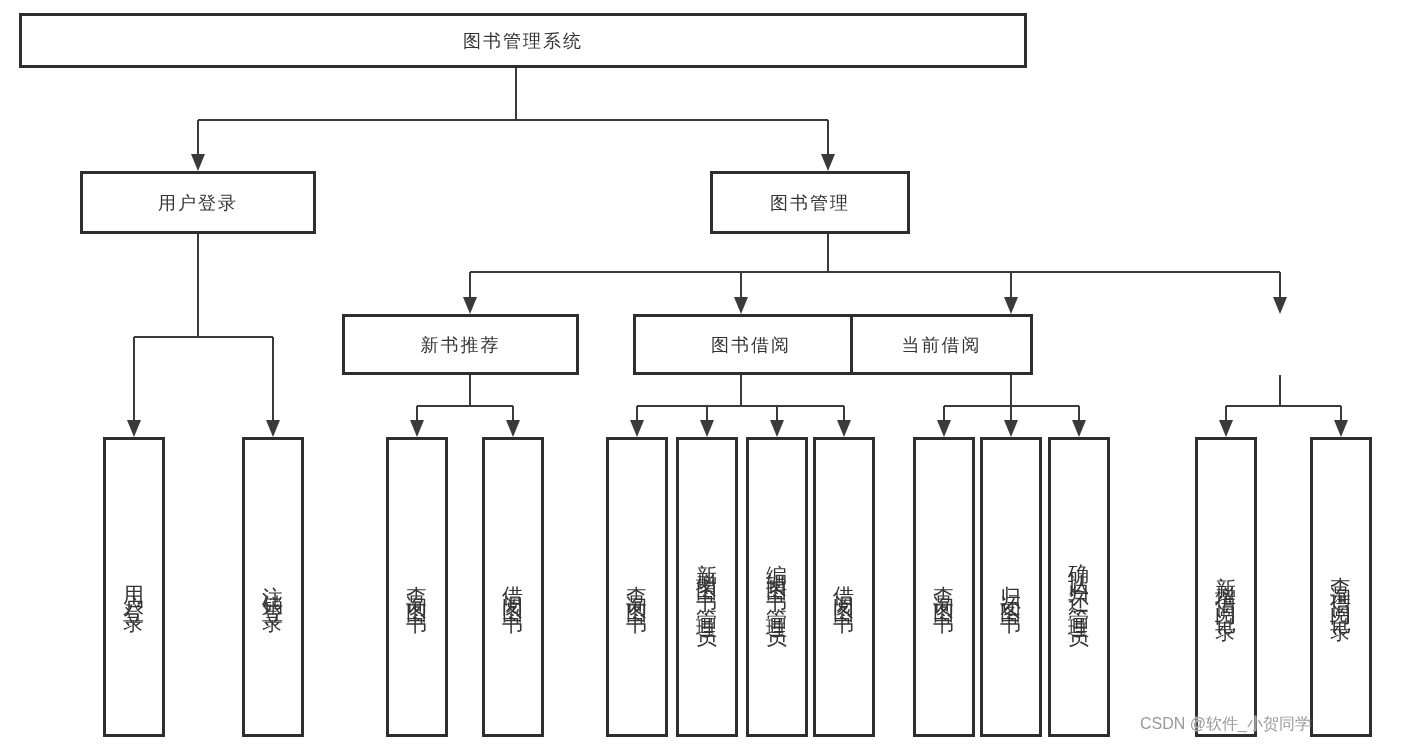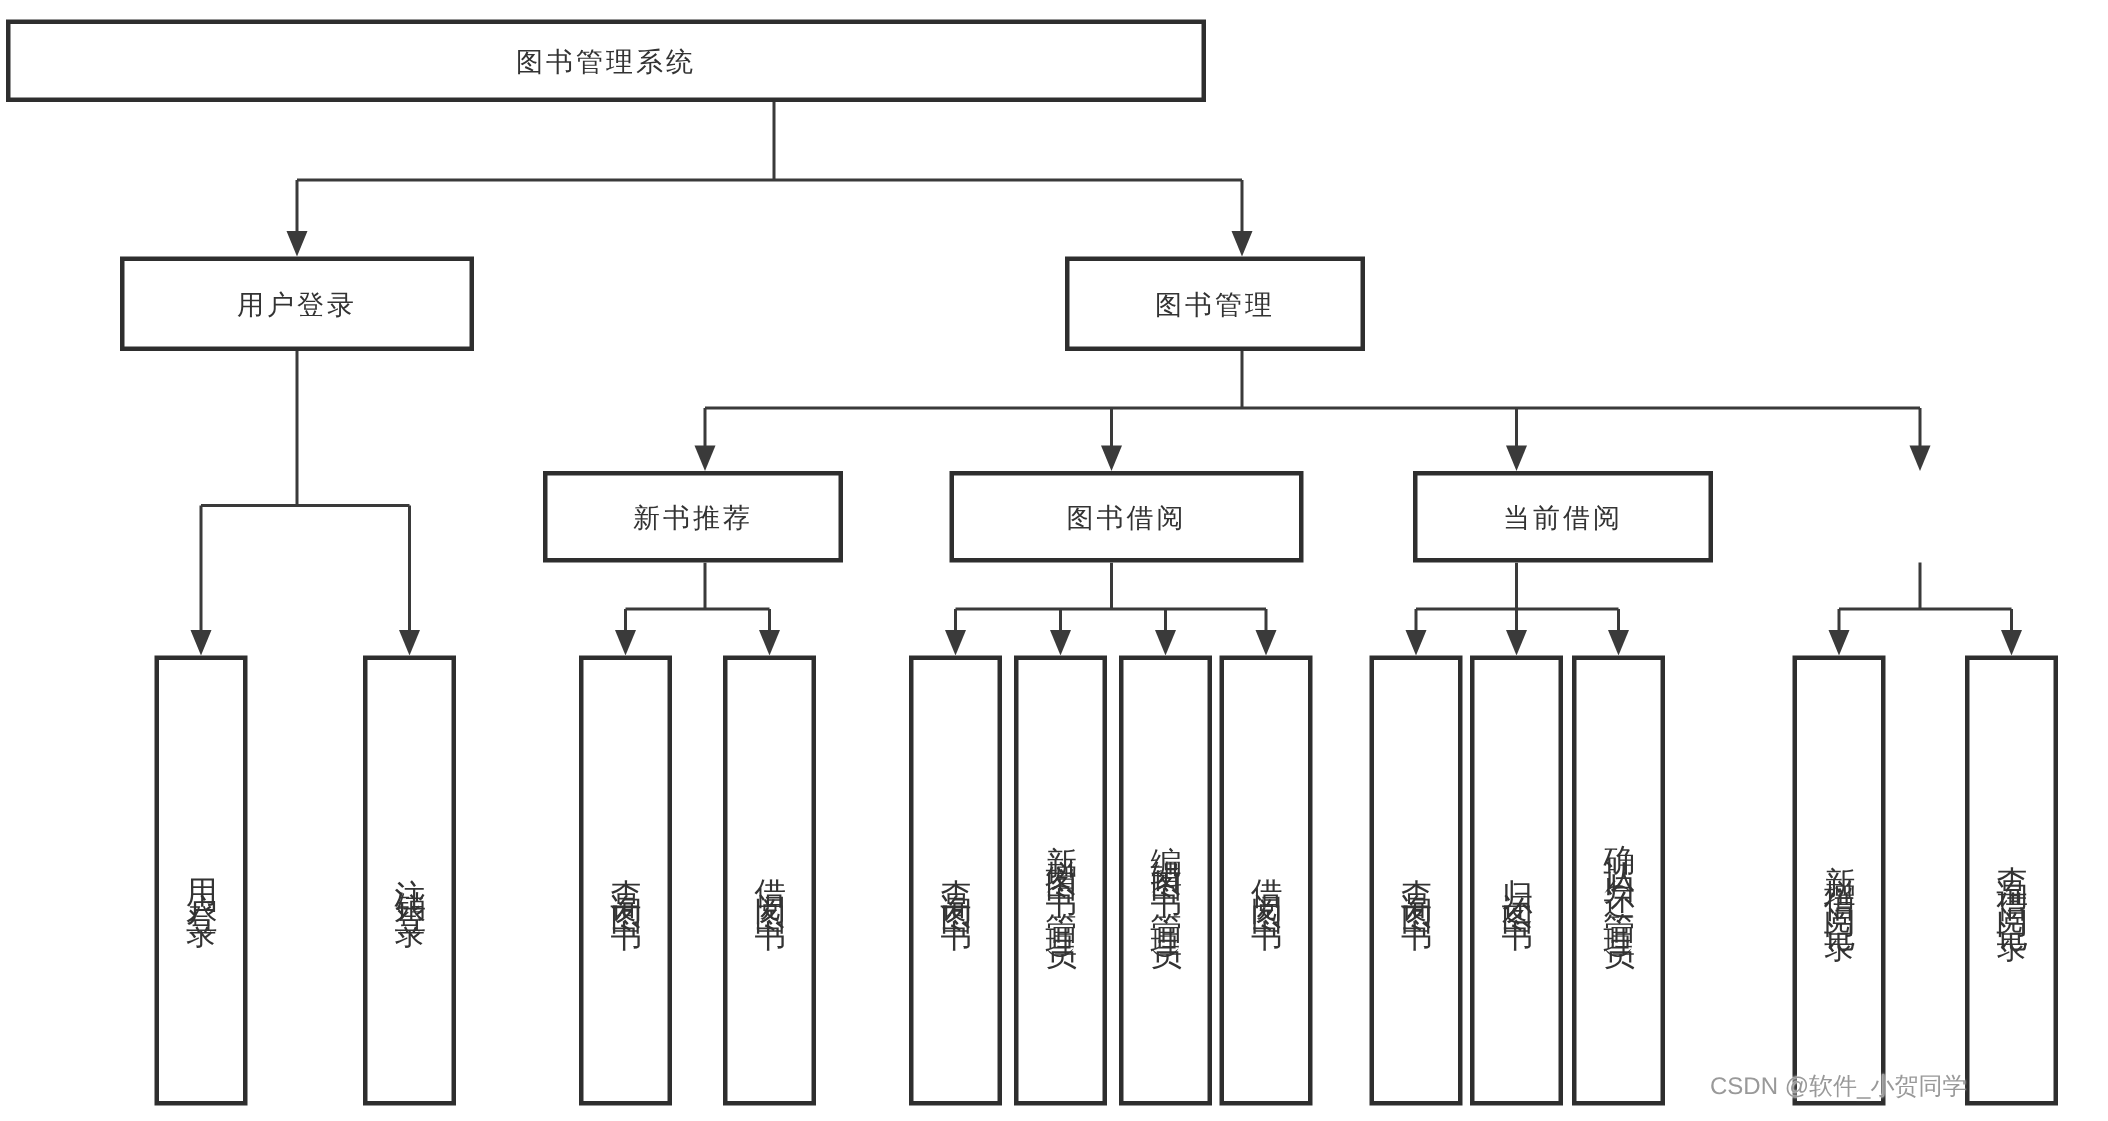--- a/index.html
+++ b/index.html
@@ -81,38 +81,38 @@
       <polygon points="770,420 784,420 777,437"></polygon>
       <polygon points="837,420 851,420 844,437"></polygon>
       <polygon points="937,420 951,420 944,437"></polygon>
       <polygon points="1004,420 1018,420 1011,437"></polygon>
       <polygon points="1072,420 1086,420 1079,437"></polygon>
       <polygon points="1219,420 1233,420 1226,437"></polygon>
       <polygon points="1334,420 1348,420 1341,437"></polygon>
     </g>
   </svg>
 
-  <div class="node" style="left:4px; top:13px; width:800px; height:55px">
+  <div class="node" style="left:19px; top:13px; width:1008px; height:55px">
     <span class="h-label">图书管理系统</span>
   </div>
 
   <div class="node" style="left:80px; top:171px; width:236px; height:63px">
     <span class="h-label">用户登录</span>
   </div>
   <div class="node" style="left:710px; top:171px; width:200px; height:63px">
     <span class="h-label">图书管理</span>
   </div>
 
-  <div class="node" style="left:362px; top:314px; width:200px; height:61px">
+  <div class="node" style="left:342px; top:314px; width:237px; height:61px">
     <span class="h-label">新书推荐</span>
   </div>
   <div class="node" style="left:633px; top:314px; width:236px; height:61px">
     <span class="h-label">图书借阅</span>
   </div>
-  <div class="node" style="left:942px; top:314px; width:200px; height:61px">
+  <div class="node" style="left:850px; top:314px; width:183px; height:61px">
     <span class="h-label">当前借阅</span>
   </div>
 
   <div class="node" style="left:103px; top:437px; width:62px; height:300px">
     <span class="v-label">用户登录</span>
   </div>
   <div class="node" style="left:242px; top:437px; width:62px; height:300px">
     <span class="v-label">注销登录</span>
   </div>
 

